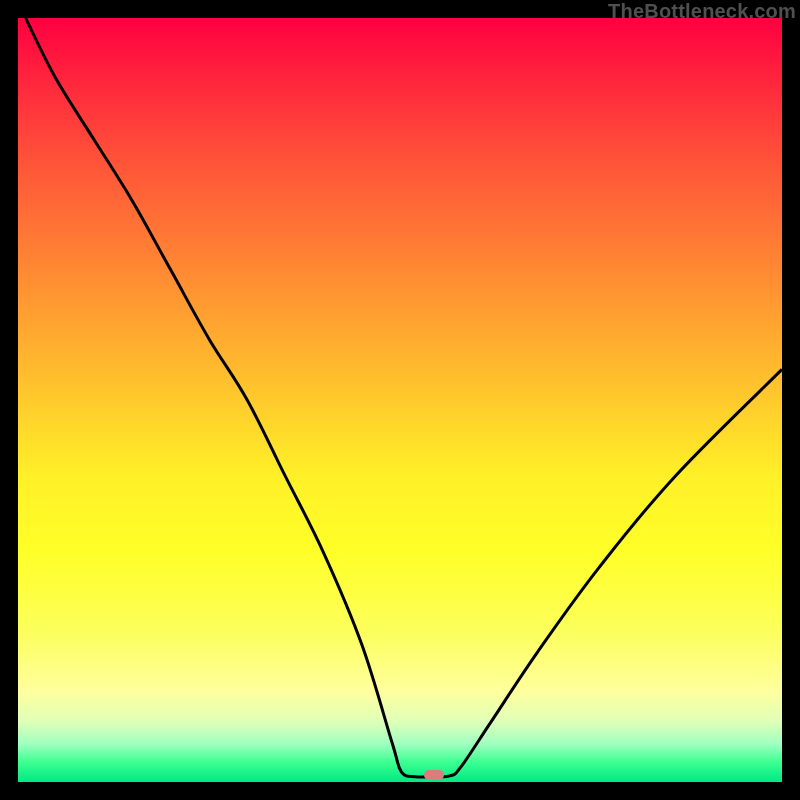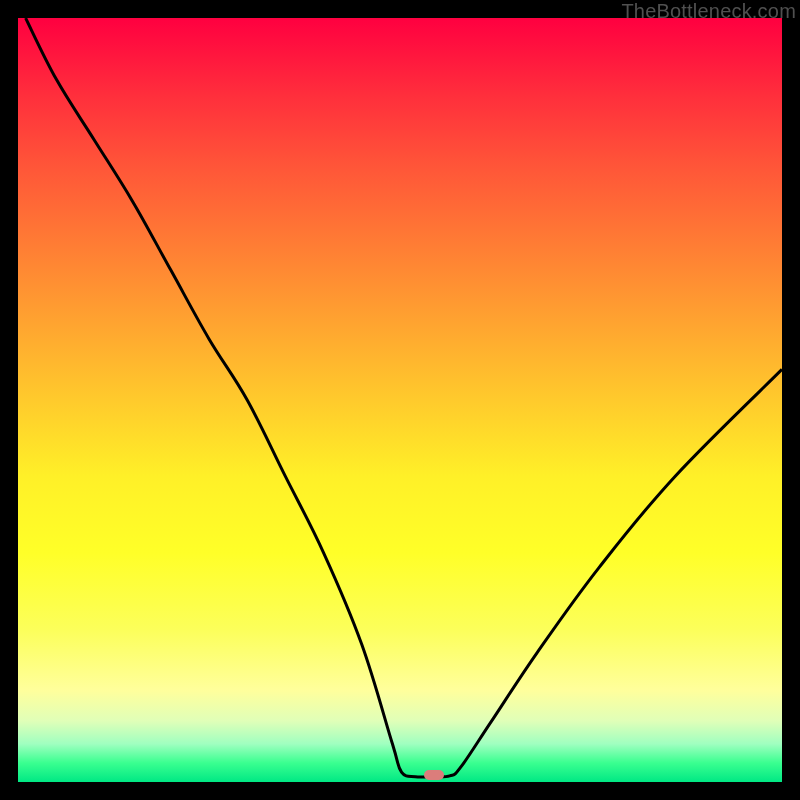--- a/index.html
+++ b/index.html
@@ -46,21 +46,21 @@
       #a0ffc0 95%,
       #3aff90 97.5%,
       #00e884 100%
     );
   }
   .water {
     position: absolute;
     right: 4px;
     top: 0px;
     font-size: 20px;
-    font-weight: 400;
+    font-weight: 700;
     color: #505050;
     letter-spacing: 0.2px;
     text-shadow: 0 0 1px rgba(0,0,0,0.15);
     user-select: none;
   }
   .overlay-svg {
     position: absolute;
     left: 0;
     top: 0;
     width: 100%;

